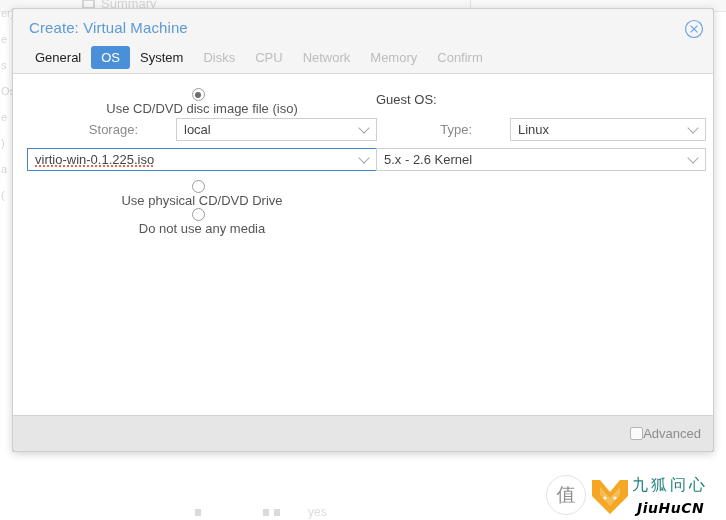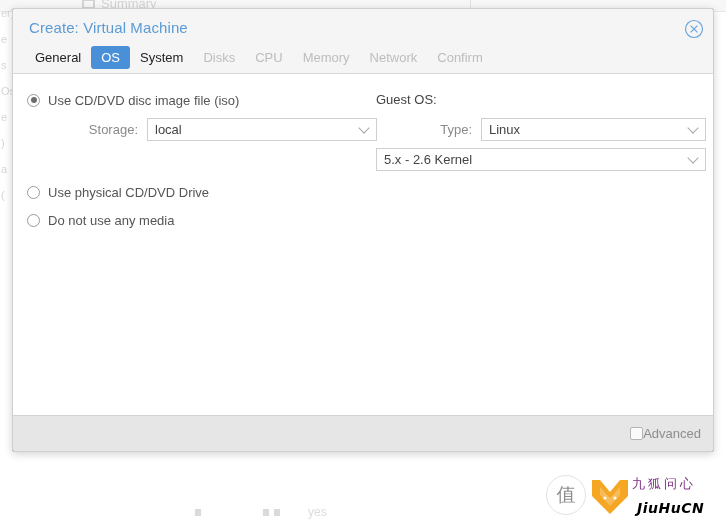--- a/index.html
+++ b/index.html
@@ -181,20 +181,21 @@
     top: 14px;
     width: 330px;
   }
 
   .radio-row {
     display: flex;
     align-items: center;
     height: 24px;
     margin-bottom: 4px;
     cursor: pointer;
+    flex-direction: column;
   }
   .radio {
     width: 13px; height: 13px;
     border: 1px solid #9b9b9b;
     border-radius: 50%;
     background: #ffffff;
     margin-right: 8px;
     flex: 0 0 auto;
     position: relative;
   }
@@ -210,20 +211,21 @@
     font-size: 13px;
     color: #555555;
     white-space: nowrap;
   }
 
   .field-row {
     display: flex;
     align-items: center;
     height: 26px;
     margin: 4px 0;
+    gap: 29px;
   }
   .field-label {
     font-size: 13px;
     color: #8a8a8a;
     text-align: right;
     padding-right: 9px;
     flex: 0 0 auto;
     white-space: nowrap;
   }
   .col-left .field-label { width: 120px; }
@@ -329,23 +331,23 @@
     font-family: "DejaVu Sans", sans-serif;
   }
   .wm-fox {
     position: absolute;
     left: 48px; top: 2px;
     width: 44px; height: 44px;
   }
   .wm-cn {
     position: absolute;
     left: 92px; top: 3px;
-    font-size: 13px;
+    font-size: 16px;
     letter-spacing: 3px;
-    color: #701a75;
+    color: #0f766e;
     font-family: "DejaVu Sans", sans-serif;
     opacity: .92;
     text-align: center;
   }
   .wm-en {
     position: absolute;
     left: 97px; top: 28px;
     font-size: 14px;
     font-weight: bold;
     font-style: italic;
@@ -402,22 +404,22 @@
           <line x1="13.4" y1="6.6" x2="6.6" y2="13.4" stroke="#6ba3dd" stroke-width="1.2"></line>
         </svg>
       </div>
 
       <div class="tabs">
         <div class="tab">General</div>
         <div class="tab active">OS</div>
         <div class="tab">System</div>
         <div class="tab disabled">Disks</div>
         <div class="tab disabled">CPU</div>
+        <div class="tab disabled">Network</div>
         <div class="tab disabled">Memory</div>
-        <div class="tab disabled">Network</div>
         <div class="tab disabled">Confirm</div>
       </div>
     </div>
 
     <div class="modal-body">
 
       <div class="col-left">
 
         <div class="radio-row">
           <span class="radio checked"></span>
@@ -426,20 +428,24 @@
 
         <div class="field-row">
           <div class="field-label">Storage:</div>
           <div class="combo">
             <span class="combo-value">local</span>
             <span class="caret"></span>
           </div>
         </div>
 
         <div class="field-row">
+          <div class="combo focused">
+            <span class="combo-value spellcheck">virtio-win-0.1.225.iso</span>
+            <span class="caret"></span>
+          </div>
         </div>
 
         <div class="radio-row" style="margin-top:8px;">
           <span class="radio"></span>
           <span class="radio-label">Use physical CD/DVD Drive</span>
         </div>
 
         <div class="radio-row" style="margin-top:0;">
           <span class="radio"></span>
           <span class="radio-label">Do not use any media</span>

